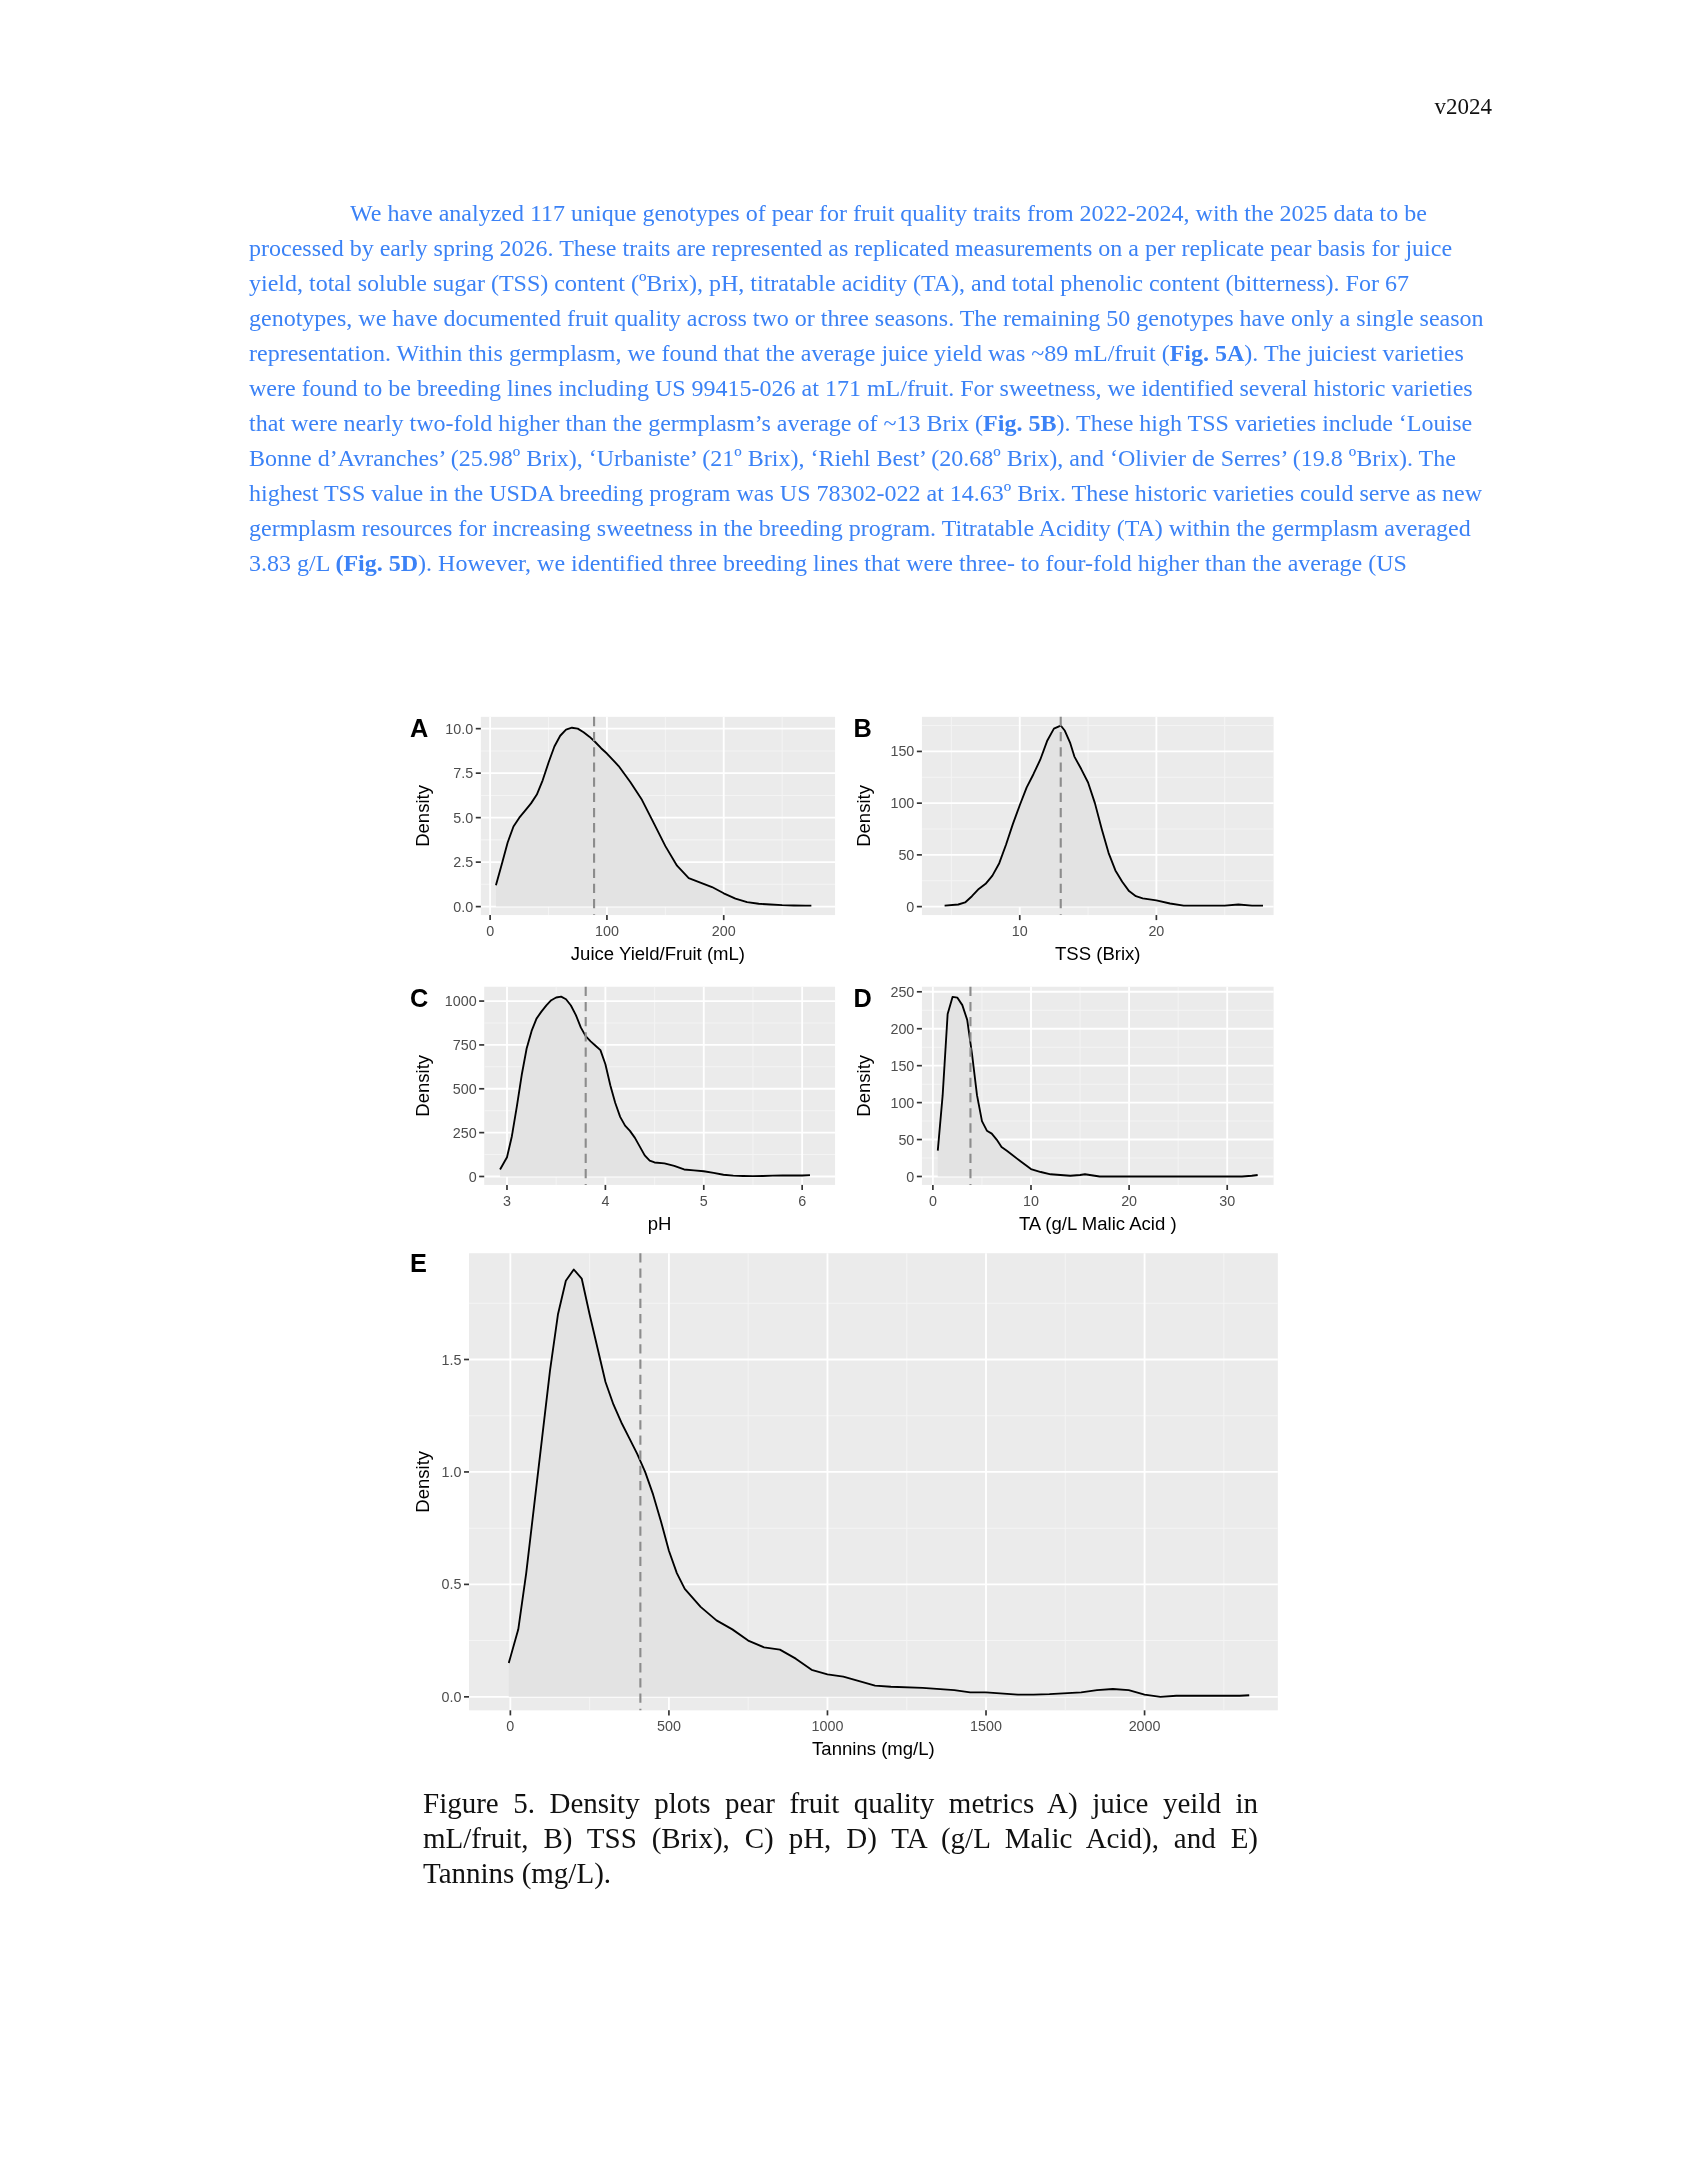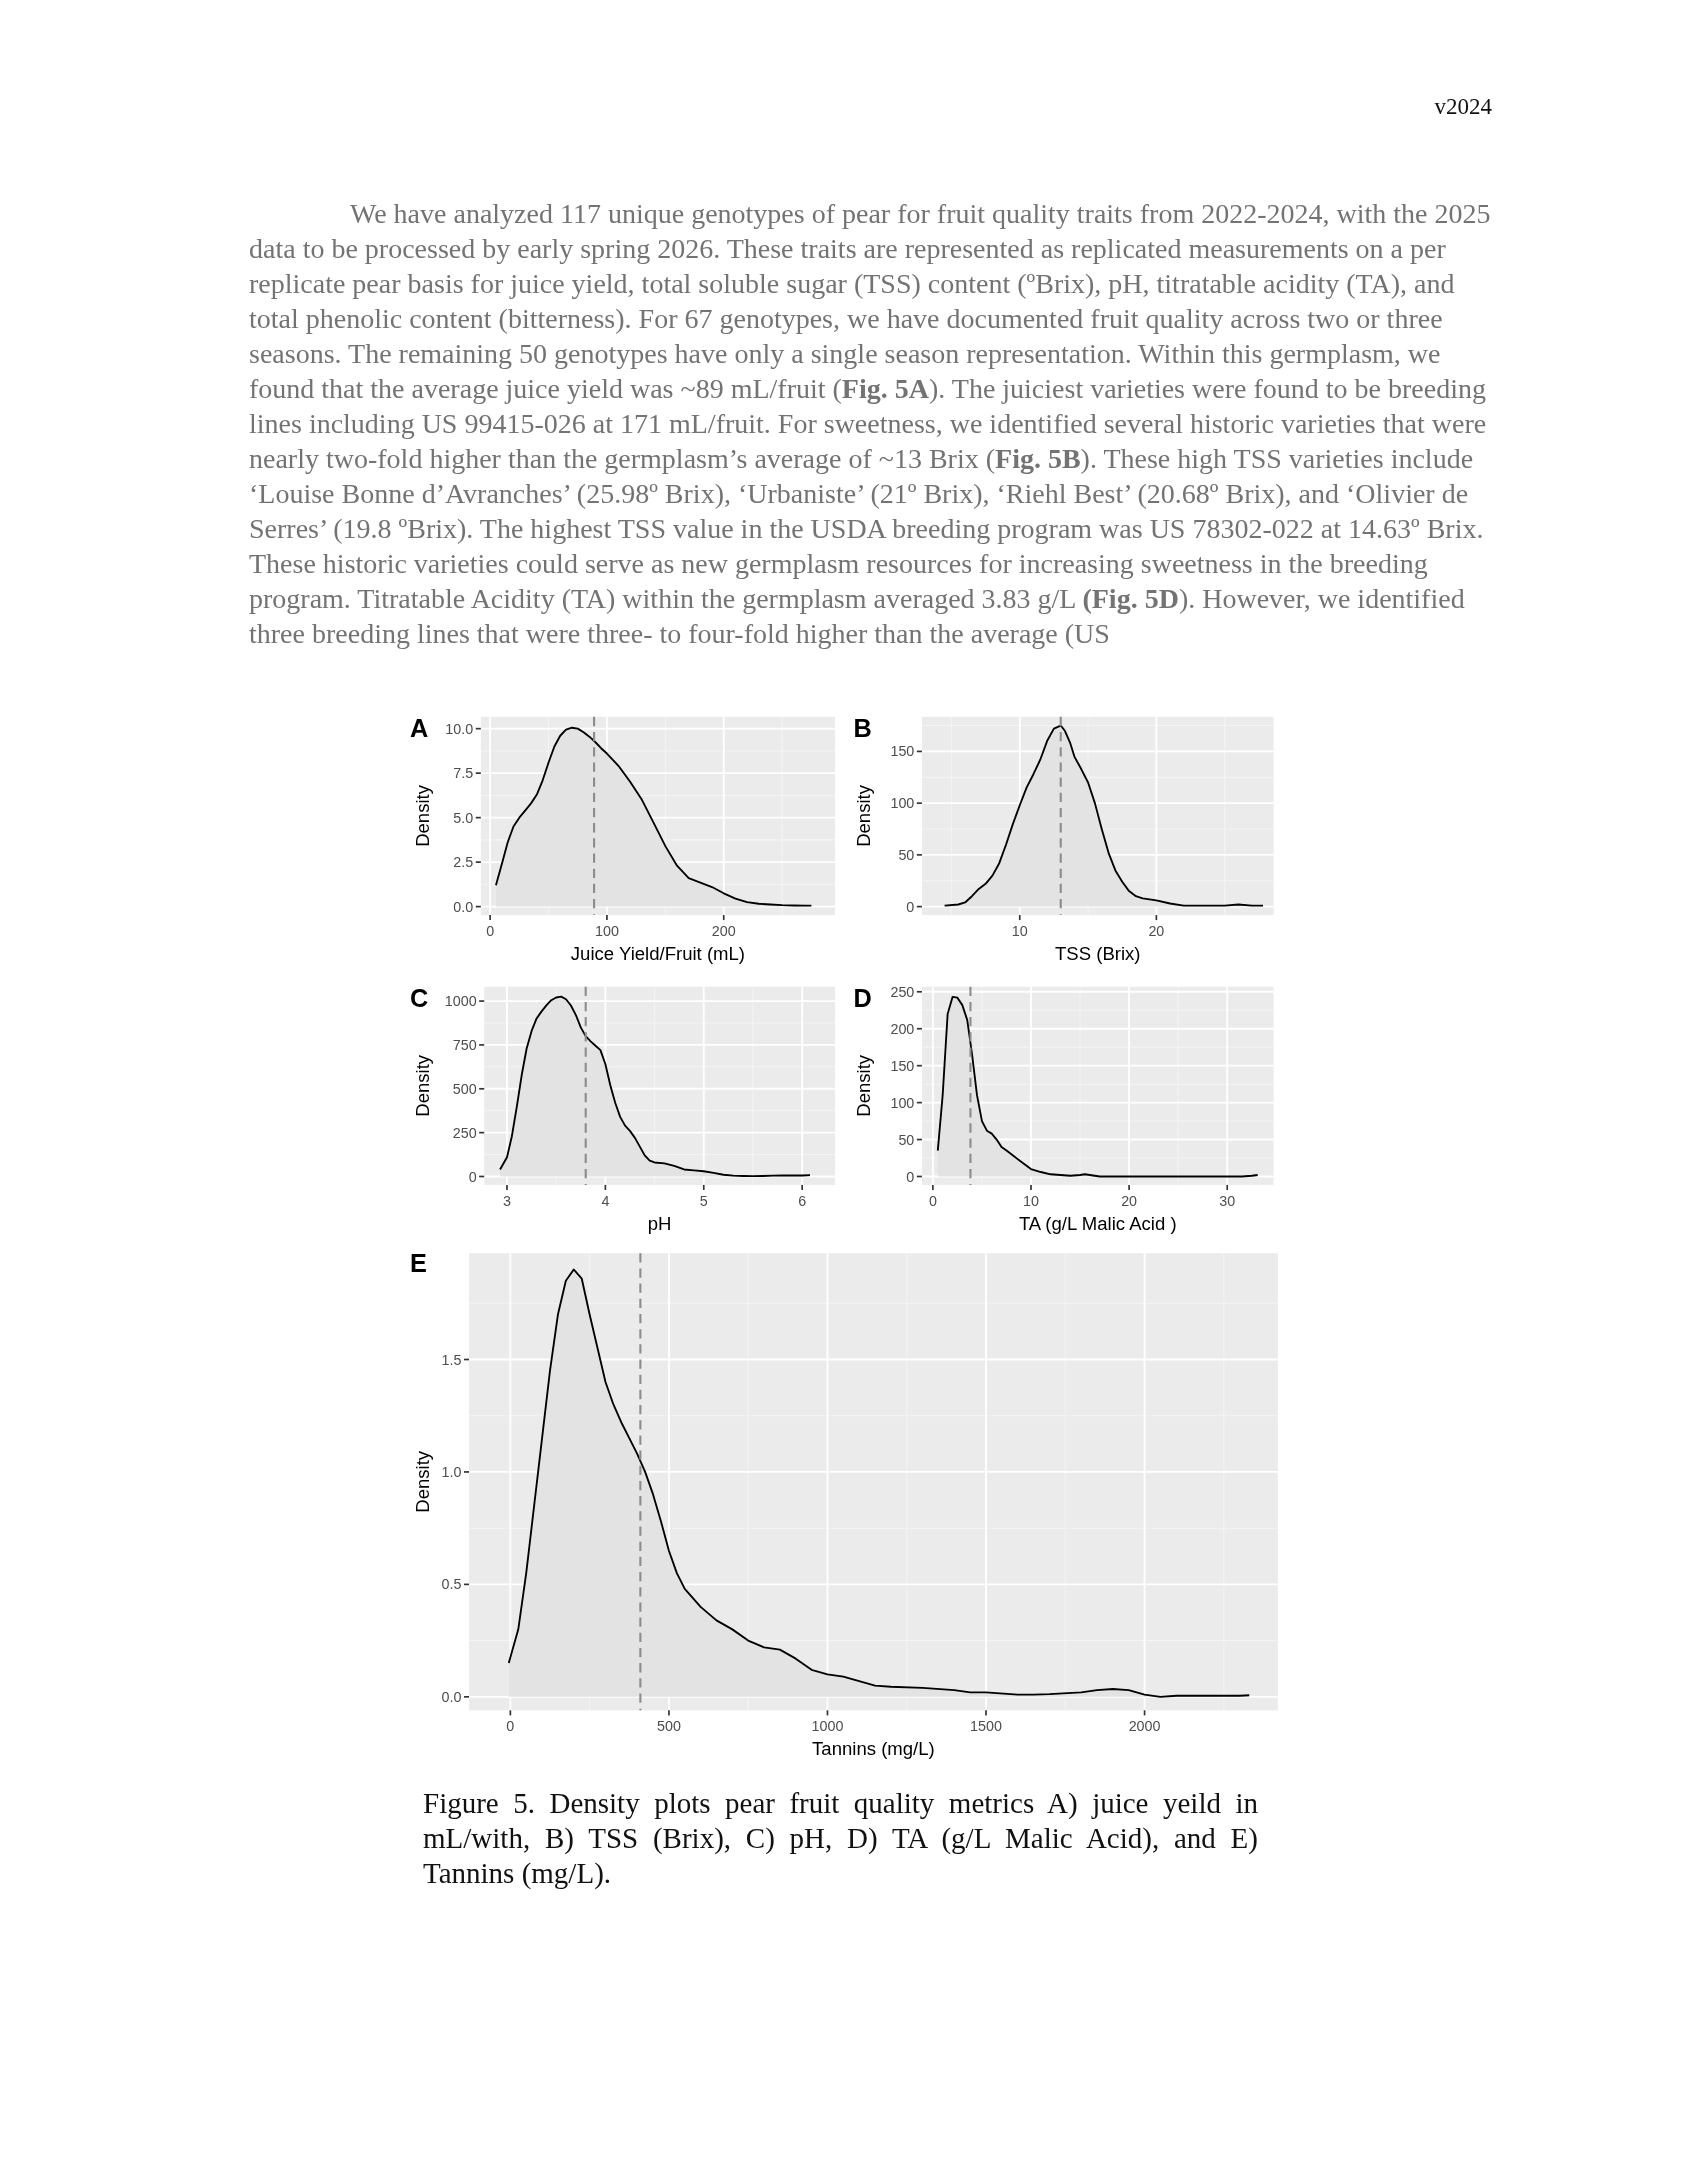--- a/index.html
+++ b/index.html
@@ -1,20 +1,20 @@
 <!DOCTYPE html>
 <html style="font-size:13.5px"><head>
 <meta charset="utf-8">
 <style>
   html, body { margin: 0; padding: 0; background: #ffffff; }
   body { width: 1703px; height: 2159px; position: relative; overflow: hidden; }
   .version { position: absolute; right: 211px; top: 94px; font-family: "Liberation Serif", serif; font-size: 23px; color: #111; }
   .body-text {
     position: absolute; left: 249px; top: 196px; width: 1248px;
-    font-family: "Liberation Serif", serif; font-size: 28px; line-height: 35px; color: #737373;
+    font-family: "Liberation Serif", serif; font-size: 24px; line-height: 35px; color: #3b82f6;
     text-align: left;
   }
   .body-text p { margin: 0; text-indent: 101px; }
   .body-text b { font-weight: bold; }
   .figure { position: absolute; left: 0; top: 0; width: 1703px; height: 2159px; pointer-events: none; }
   .figure svg { position: absolute; left: 0; top: 0; }
   .panel-letter { font-family: "Liberation Sans", sans-serif; font-weight: bold; font-size: 30px; fill: #000; }
   .tick-label { font-family: "Liberation Sans", sans-serif; font-size: 17px; fill: #4d4d4d; }
   .axis-title { font-family: "Liberation Sans", sans-serif; font-size: 22px; fill: #000; }
   .caption {
@@ -241,15 +241,15 @@
         <line x1="1357" x2="1357" y1="2028" y2="2034" stroke="#333" stroke-width="2"></line>
         <text x="1357" y="2053" text-anchor="middle" class="tick-label">2000</text>
         <text x="1035.5" y="2081" text-anchor="middle" class="axis-title">Tannins (mg/L)</text>
         <text x="0" y="0" transform="translate(508,1757) rotate(-90)" text-anchor="middle" class="axis-title">Density</text>
         <text x="486" y="1508" class="panel-letter">E</text>
       </g>
     </svg>
 </div>
 
 <div class="caption">
-  <b>Figure 5.</b><span> Density plots pear fruit quality metrics A) juice yeild in mL/with, B) TSS (Brix), C) pH, D) TA (g/L Malic Acid), and E) Tannins (mg/L).</span>
+  <b>Figure 5.</b><span> Density plots pear fruit quality metrics A) juice yeild in mL/fruit, B) TSS (Brix), C) pH, D) TA (g/L Malic Acid), and E) Tannins (mg/L).</span>
 </div>
 
 
 </body></html>

